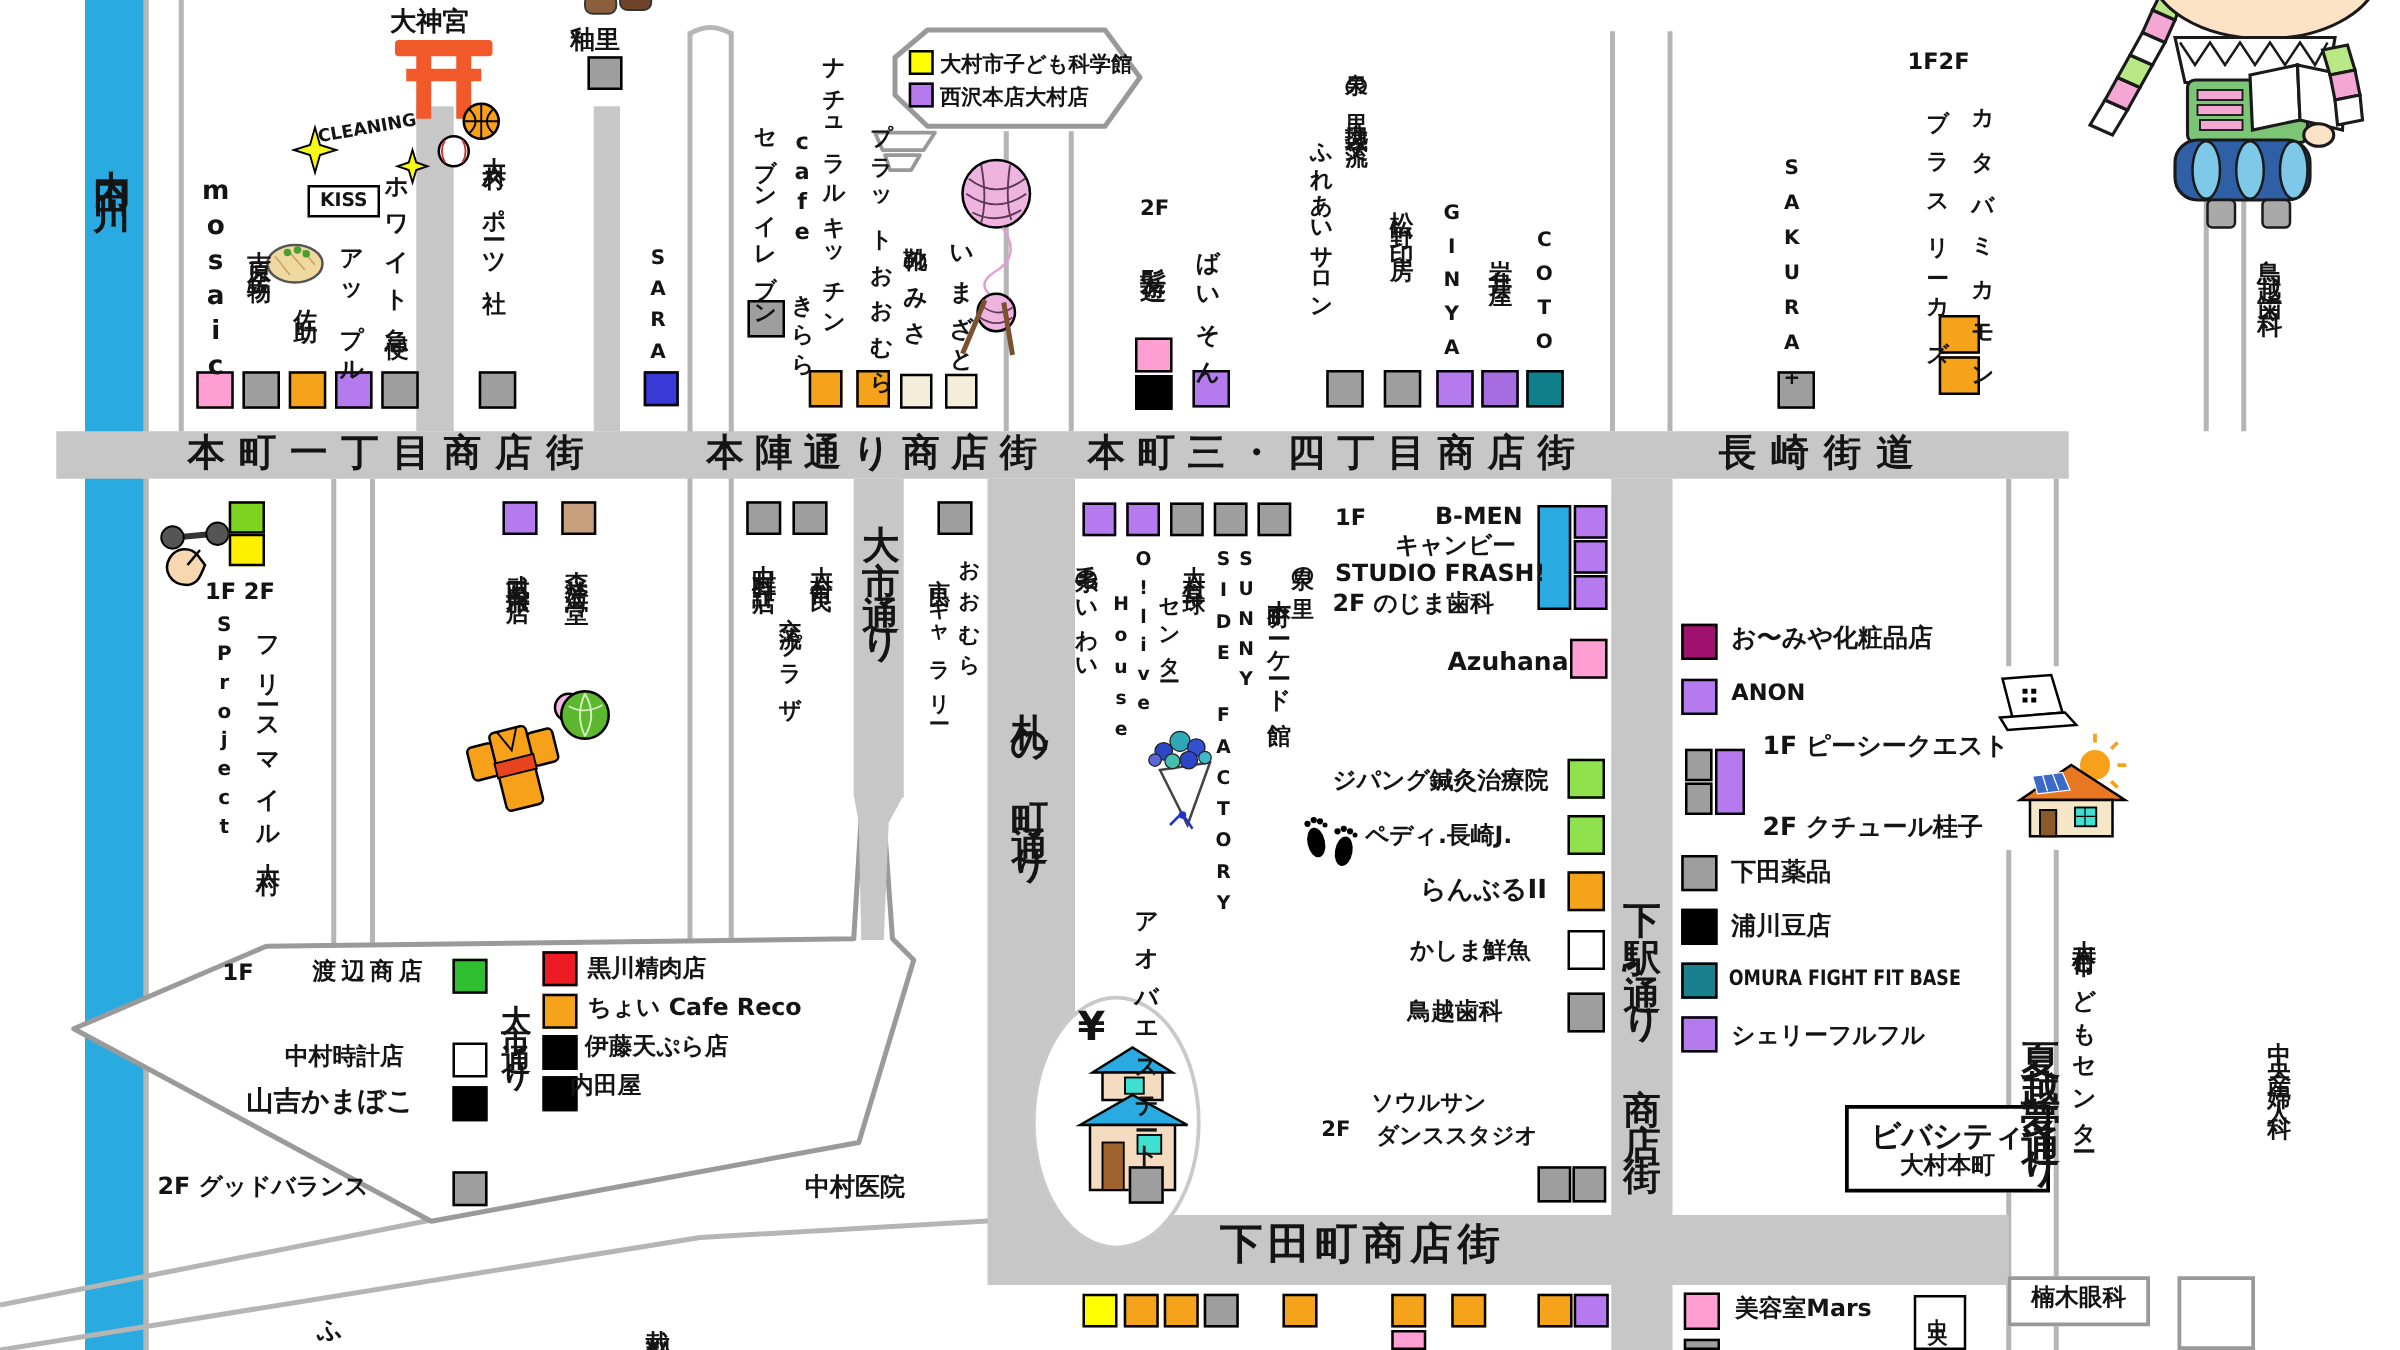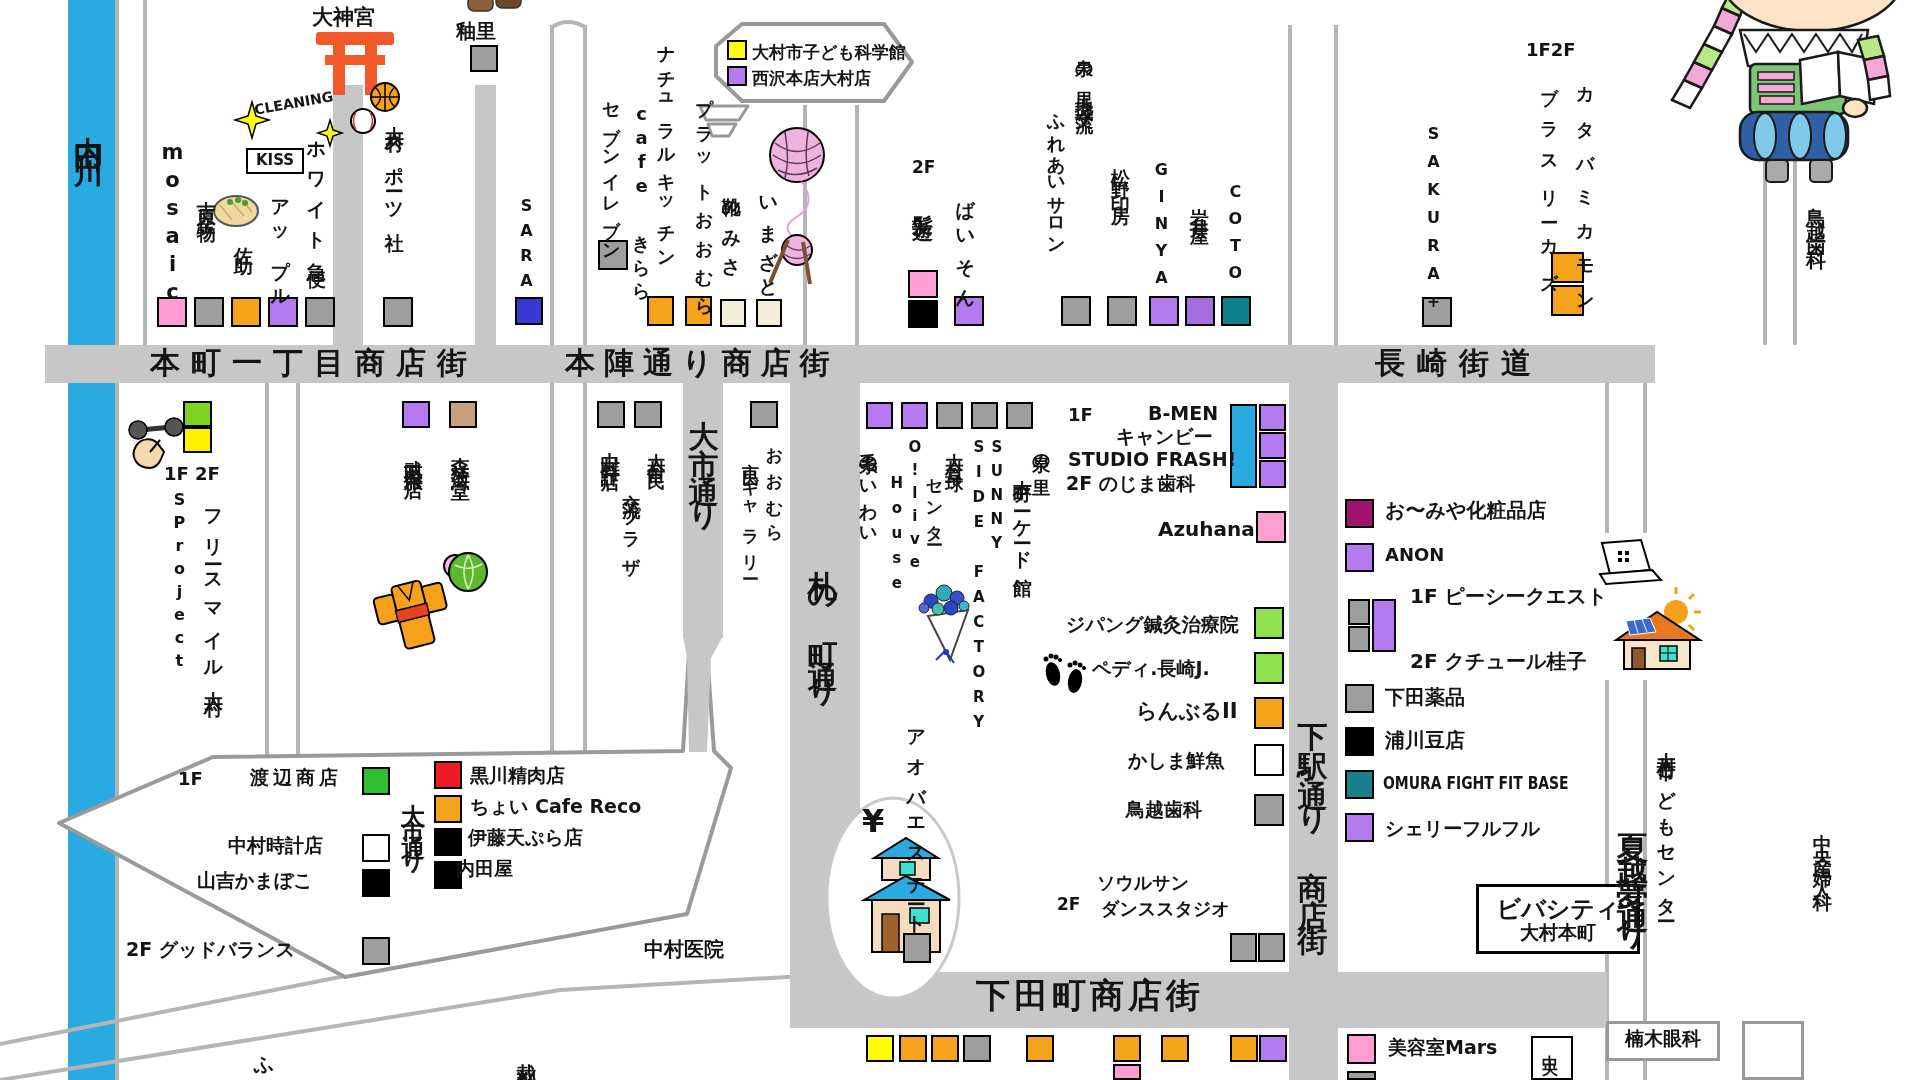--- a/index.html
+++ b/index.html
@@ -229,20 +229,21 @@
     <div class="lbl v" style="left: 1152px; top: 160px; font-size: 16px; letter-spacing: 8px;">GINYA</div>
     <div class="lbl v" style="left: 1189px; top: 192px; font-size: 19px; letter-spacing: 10px;">岩井屋</div>
     <div class="lbl v" style="left: 1226px; top: 182px; font-size: 16px; letter-spacing: 8px;">COTO</div>
     <div class="lbl v" style="left: 1424px; top: 124px; font-size: 16px; letter-spacing: 9px;">SAKURA+</div>
     <div class="lbl" style="left: 1526px; top: 40px; font-size: 18px;">1F2F</div>
     <div class="lbl v" style="left: 1539px; top: 74px; font-size: 18px; letter-spacing: 14px;">ブラスリーカズ</div>
     <div class="lbl v" style="left: 1575px; top: 74px; font-size: 18px; letter-spacing: 14px;">カタバミカモン</div>
     <div class="lbl v" style="left: 1805px; top: 192px; font-size: 20px; letter-spacing: 14px;">鳥越歯科</div>
     <div class="lbl b" style="left: 150px; top: 346px; font-size: 30px; letter-spacing: 11px;">本町一丁目商店街</div>
     <div class="lbl b" style="left: 565px; top: 346px; font-size: 30px; letter-spacing: 9px;">本陣通り商店街</div>
+    <div class="lbl b" style="left: 870px; top: 346px; font-size: 30px; letter-spacing: 10px;">本町三・四丁目商店街</div>
     <div class="lbl b" style="left: 1343px; top: 346px; font-size: 30px; letter-spacing: 12px; margin-left: 32px;">長崎街道</div>
     <div class="lbl v b" style="left: 687px; top: 396px; font-size: 30px; letter-spacing: 28px;">大市通り</div>
     <div class="lbl v b" style="left: 806px; top: 546px; font-size: 30px; letter-spacing: 19px;">札の町通り</div>
     <div class="lbl v b" style="left: 1296px; top: 700px; font-size: 30px; letter-spacing: 28px;">下駅通り商店街</div>
     <div class="lbl b" style="left: 976px; top: 976px; font-size: 34px; letter-spacing: 4px;">下田町商店街</div>
     <div class="lbl v b" style="left: 1614px; top: 808px; font-size: 32px; letter-spacing: 22px;">夏越夢通り</div>
     <div class="lbl v" style="left: 1656px; top: 736px; font-size: 19px; letter-spacing: 5px;">大村市こどもセンター</div>
     <div class="lbl v" style="left: 1812px; top: 818px; font-size: 19px; letter-spacing: 12px;">中央産婦人科</div>
     <div class="lbl" style="left: 164px; top: 464px; font-size: 18px;">1F 2F</div>
     <div class="lbl v" style="left: 170px; top: 490px; font-size: 16px; letter-spacing: 4px;">SProject</div>
@@ -289,21 +290,21 @@
     <div class="lbl" style="left: 1383px; top: 774px; font-size: 17px; transform: scaleX(0.82); transform-origin: left top;">OMURA FIGHT FIT BASE</div>
     <div class="lbl" style="left: 1385px; top: 818px; font-size: 19px;">シェリーフルフル</div>
     <div class="lbl" style="left: 1478px; top: 896px; font-size: 24px; width: 160px; text-align: center;">ビバシティ</div>
     <div class="lbl" style="left: 1478px; top: 922px; font-size: 19px; width: 160px; text-align: center;">大村本町</div>
     <div class="lbl" style="left: 1388px; top: 1037px; font-size: 19px;">美容室Mars</div>
     <div class="lbl" style="left: 1608px; top: 1028px; font-size: 19px; width: 110px; text-align: center;">楠木眼科</div>
     <div class="lbl v" style="left: 1541px; top: 1042px; font-size: 16px; letter-spacing: 5px;">中央</div>
     <div class="lbl" style="left: 178px; top: 769px; font-size: 18px;">1F</div>
     <div class="lbl" style="left: 250px; top: 767px; font-size: 19px; letter-spacing: 4px;">渡辺商店</div>
     <div class="lbl" style="left: 228px; top: 835px; font-size: 19px;">中村時計店</div>
-    <div class="lbl" style="left: 197px; top: 870px; font-size: 19px;">山吉かまぼこ</div>
+    <div class="lbl" style="left: 197px; top: 870px; font-size: 22px;">山吉かまぼこ</div>
     <div class="lbl" style="left: 126px; top: 939px; font-size: 19px;">2F グッドバランス</div>
     <div class="lbl v b" style="left: 399px; top: 784px; font-size: 24px; letter-spacing: 16px;">大市通り</div>
     <div class="lbl" style="left: 470px; top: 765px; font-size: 19px; text-align: right;">黒川精肉店</div>
     <div class="lbl" style="left: 470px; top: 796px; font-size: 19px;">ちょい Cafe Reco</div>
     <div class="lbl" style="left: 468px; top: 827px; font-size: 19px;">伊藤天ぷら店</div>
     <div class="lbl" style="left: 456px; top: 858px; font-size: 19px;">内田屋</div>
     <div class="lbl v" style="left: 253px; top: 1042px; font-size: 20px; letter-spacing: 6px;">ふじ</div>
     <div class="lbl v" style="left: 515px; top: 1048px; font-size: 20px; letter-spacing: 6px;">裁判</div>
     <div class="sq" style="left: 157px; top: 297px; width: 30px; height: 30px; background: rgb(255, 158, 210);"></div>
     <div class="sq" style="left: 194px; top: 297px; width: 30px; height: 30px; background: rgb(158, 158, 158);"></div>

